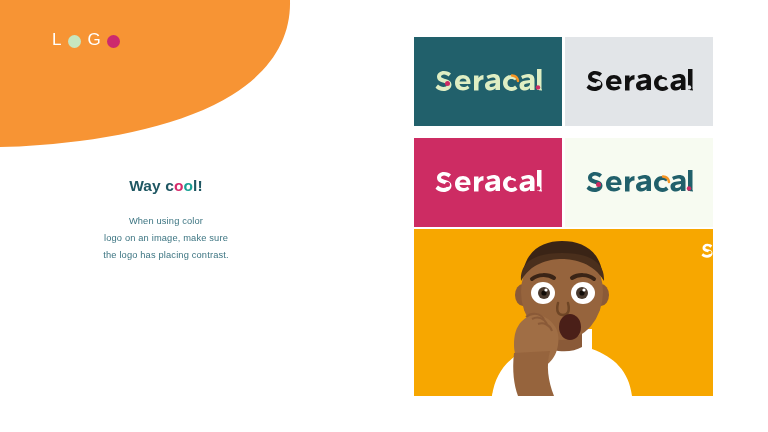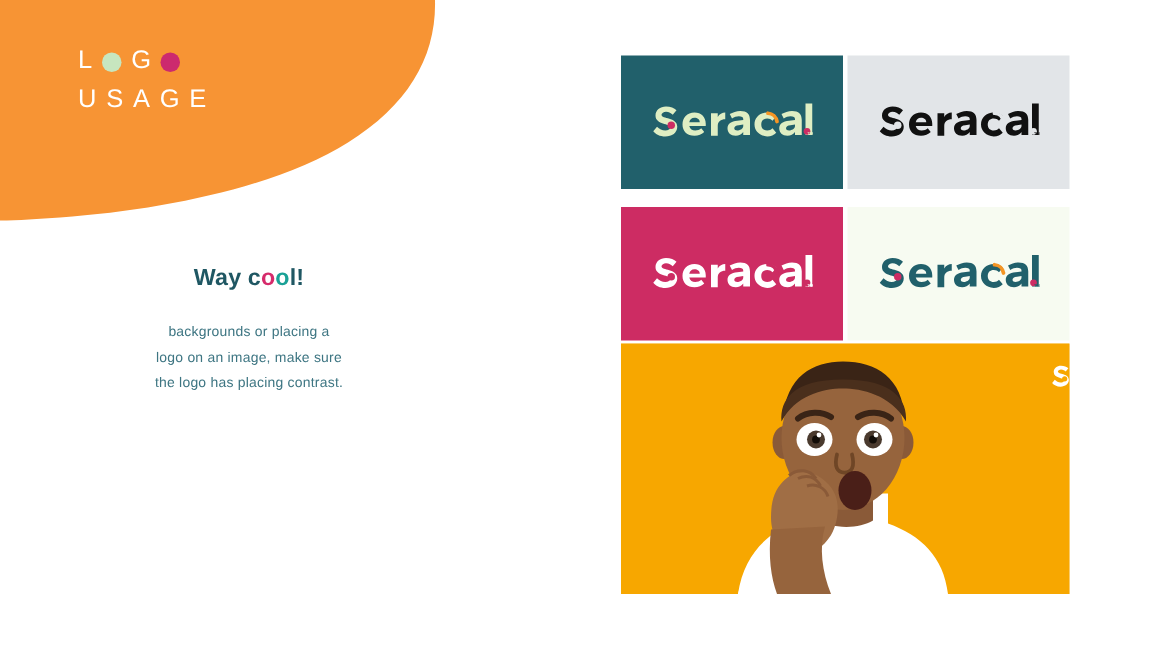--- a/index.html
+++ b/index.html
@@ -86,27 +86,26 @@
     </svg>
   </div>
 
   <div class="logo-usage">
     <div class="lu-row">
       <span class="lu-letter">L</span>
       <span class="dot green"></span>
       <span class="lu-letter">G</span>
       <span class="dot magenta"></span>
     </div>
-    <div class="lu-row second">USAGE</div>
   </div>
 
   <div class="copy">
     <h2 class="headline"><span>Way c</span><span class="o-pink">o</span><span class="o-teal">o</span><span>l!</span></h2>
     <p class="body-text">
-      <span>backgrounds or placing a</span>
+      <span>When using color</span>
       <span>logo on an image, make sure</span>
       <span>the logo has placing contrast.</span>
     </p>
   </div>
 
   <div class="tiles">
 
     <div class="tile-row">
 
       <div class="tile teal">

